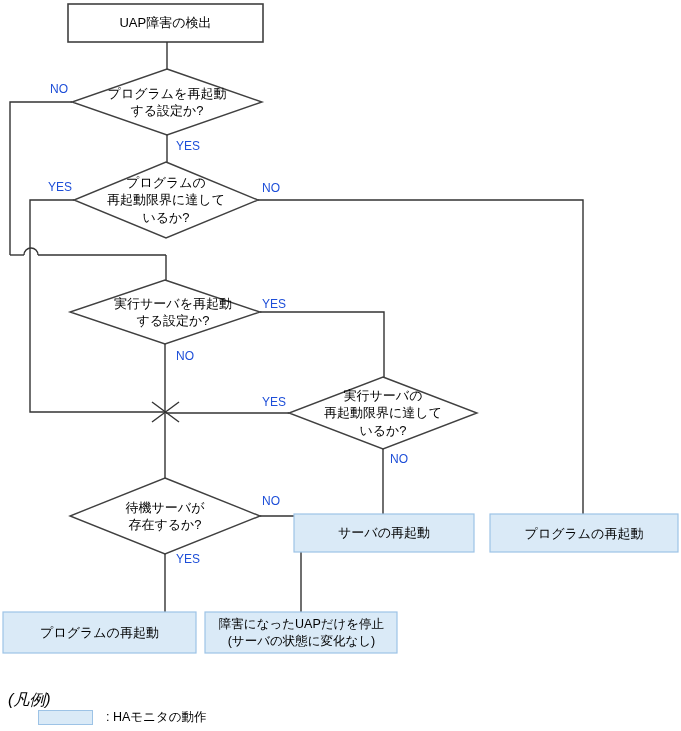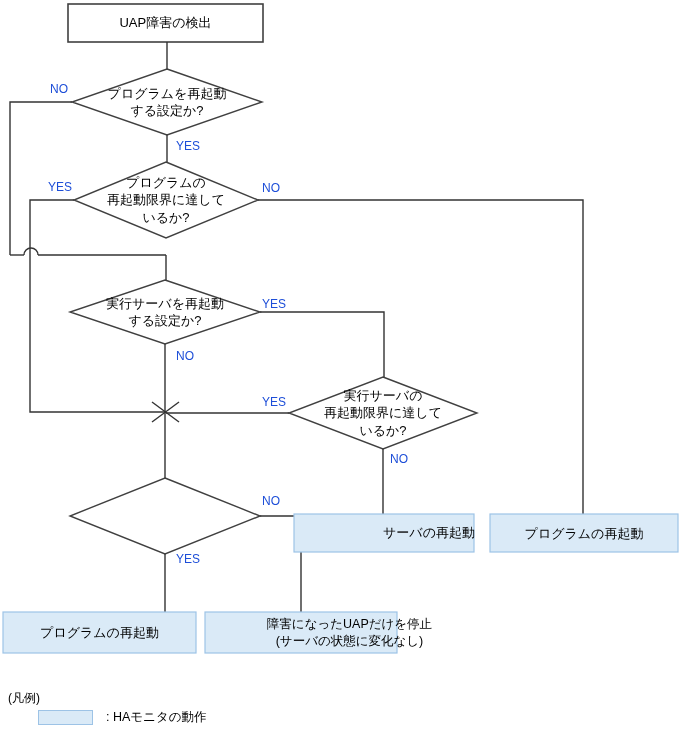--- a/index.html
+++ b/index.html
@@ -40,23 +40,24 @@
   .edge-label {
     position: absolute;
     font-size: 12px;
     color: #1d4ed8;
     font-family: "Liberation Sans", "DejaVu Sans", sans-serif;
     white-space: pre;
     letter-spacing: 0px;
   }
   .legend-title {
     position: absolute;
-    font-size: 12px;
+    font-size: 16px;
     color: #000000;
     white-space: pre;
+    font-style: italic;
   }
   .legend-swatch {
     position: absolute;
     background: #daeaf7;
     border: 1px solid #9dc3e6;
     box-sizing: border-box;
   }
   .legend-text {
     position: absolute;
     font-size: 12.5px;
@@ -125,35 +126,37 @@
 
   <div class="node-text" style="left:68px; top:4px; width:195px; height:38px;">UAP障害の検出</div>
 
   <div class="node-text" style="left:72px; top:78px; width:190px; height:48px;" id="lbl-d1">プログラムを再起動
 する設定か?</div>
 
   <div class="node-text" style="left:74px; top:172px; width:184px; height:56px;" id="lbl-d2">プログラムの
 再起動限界に達して
 いるか?</div>
 
-  <div class="node-text" style="left:70px; top:288px; width:190px; height:48px;text-align:center;" id="lbl-d3">実行サーバを再起動
+  <div class="node-text" style="left:78px; top:288px; width:190px; height:48px;text-align:center;" id="lbl-d3">実行サーバを再起動
 する設定か?</div>
 
   <div class="node-text" style="left:289px; top:385px; width:188px; height:56px;" id="lbl-d4">実行サーバの
 再起動限界に達して
 いるか?</div>
 
+  <div class="node-text" style="left:70px; top:492px; width:190px; height:48px;" id="lbl-d5">待機サーバが
+存在するか?</div>
 
-  <div class="node-text" style="left:294px; top:514px; width:180px; height:38px;padding-left:45px;">サーバの再起動</div>
+  <div class="node-text" style="left:294px; top:514px; width:180px; height:38px;">サーバの再起動</div>
 
   <div class="node-text" style="left:490px; top:514px; width:188px; height:40px;">プログラムの再起動</div>
 
   <div class="node-text" style="left:3px; top:612px; width:193px; height:41px;">プログラムの再起動</div>
 
-  <div class="node-text" style="left:205px; top:612px; width:193px; height:41px; font-size:12.5px;padding-left:48px;" id="lbl-stop-uap">障害になったUAPだけを停止
+  <div class="node-text" style="left:205px; top:612px; width:193px; height:41px; font-size:12.5px;" id="lbl-stop-uap">障害になったUAPだけを停止
 (サーバの状態に変化なし)</div>
 
   <div id="edge-label-layer">
       <div class="edge-label" style="left: 50px; top: 82px;">NO</div>
       <div class="edge-label" style="left: 176px; top: 139px;">YES</div>
       <div class="edge-label" style="left: 48px; top: 180px;">YES</div>
       <div class="edge-label" style="left: 262px; top: 181px;">NO</div>
       <div class="edge-label" style="left: 262px; top: 297px;">YES</div>
       <div class="edge-label" style="left: 176px; top: 349px;">NO</div>
       <div class="edge-label" style="left: 262px; top: 395px;">YES</div>

